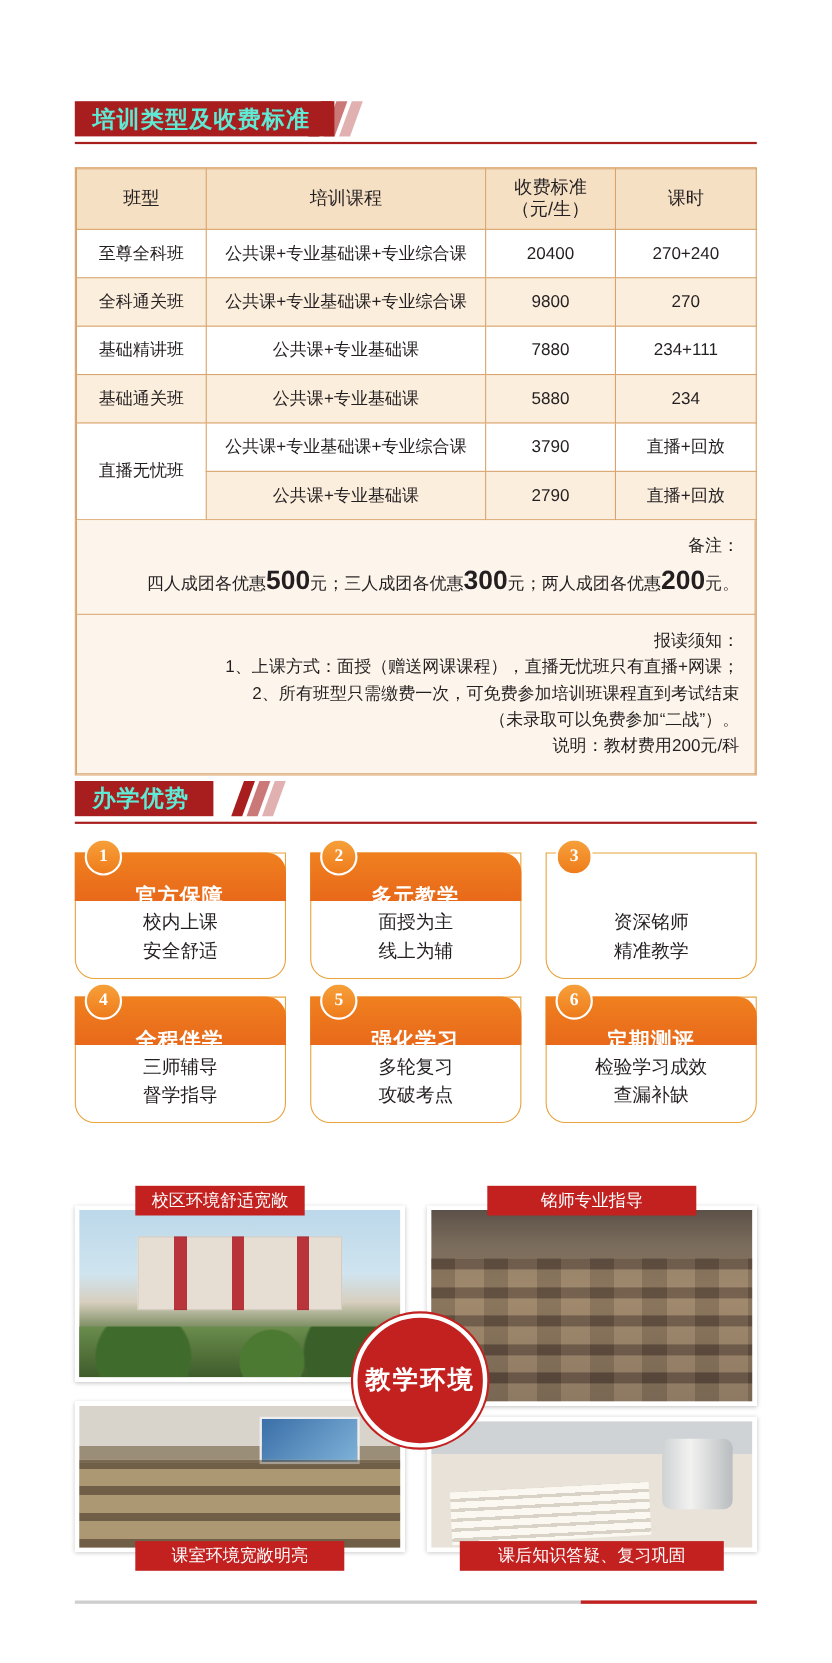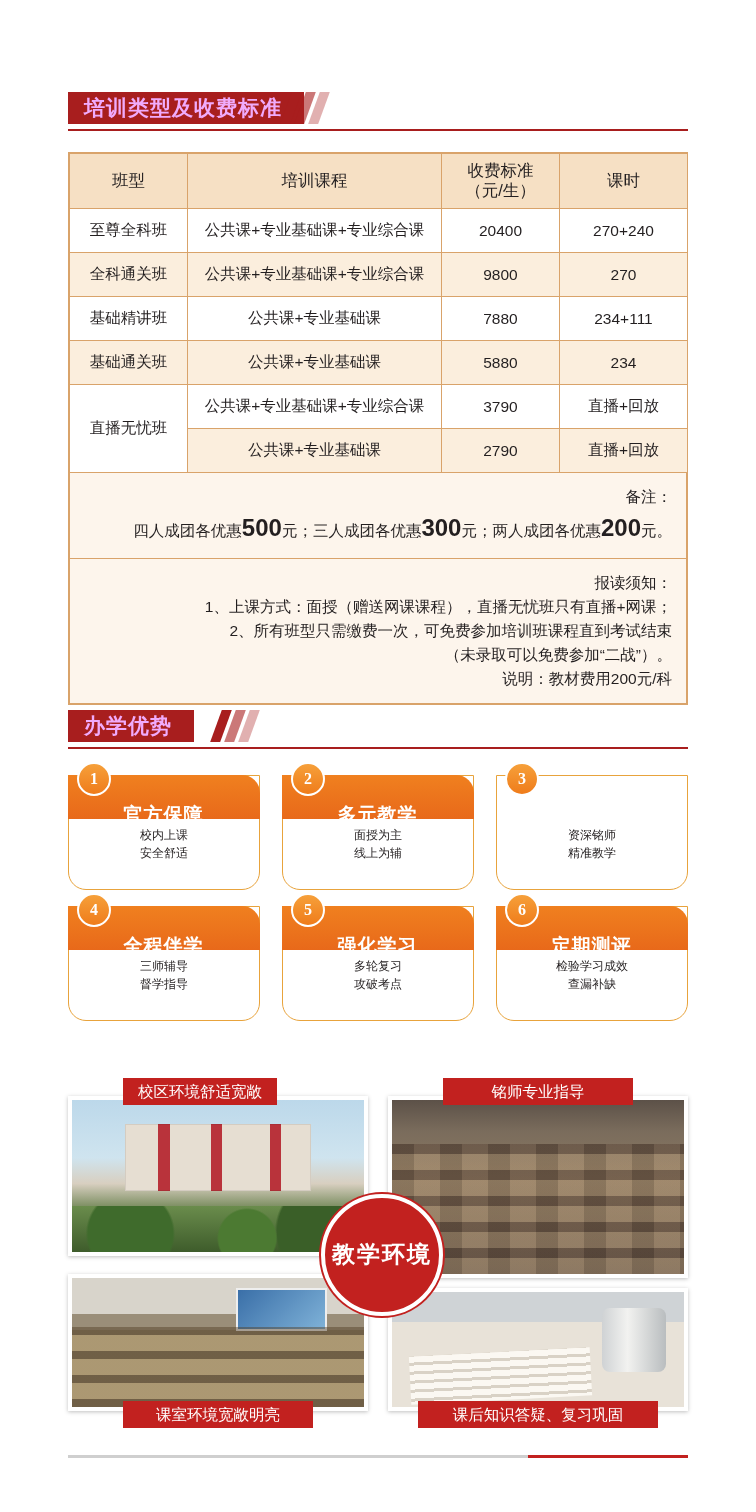--- a/index.html
+++ b/index.html
@@ -27,21 +27,21 @@
     position: absolute;
     left: 0; top: 0;
     height: 32px;
     background: #a81e1e;
     display: flex;
     align-items: center;
     padding: 0 22px 0 16px;
     box-sizing: border-box;
   }
   .section-head .bar-title {
-    color: #f0abfc;
+    color: #5eead4;
     font-size: 21px;
     font-weight: bold;
     letter-spacing: 1px;
     font-family: "Liberation Serif", serif;
     white-space: nowrap;
   }
   .section-head .slash {
     position: absolute;
     top: 0;
     height: 32px;
@@ -168,21 +168,21 @@
     justify-content: center;
     font-family: "Liberation Serif", serif;
     z-index: 3;
   }
   .adv-body {
     position: absolute;
     top: 50px;
     left: 0;
     width: 100%;
     text-align: center;
-    font-size: 12px;
+    font-size: 17px;
     line-height: 1.5;
     color: #231f20;
   }
 
   
   .gallery {
     position: absolute;
     left: 68px;
     top: 1078px;
     width: 620px;

